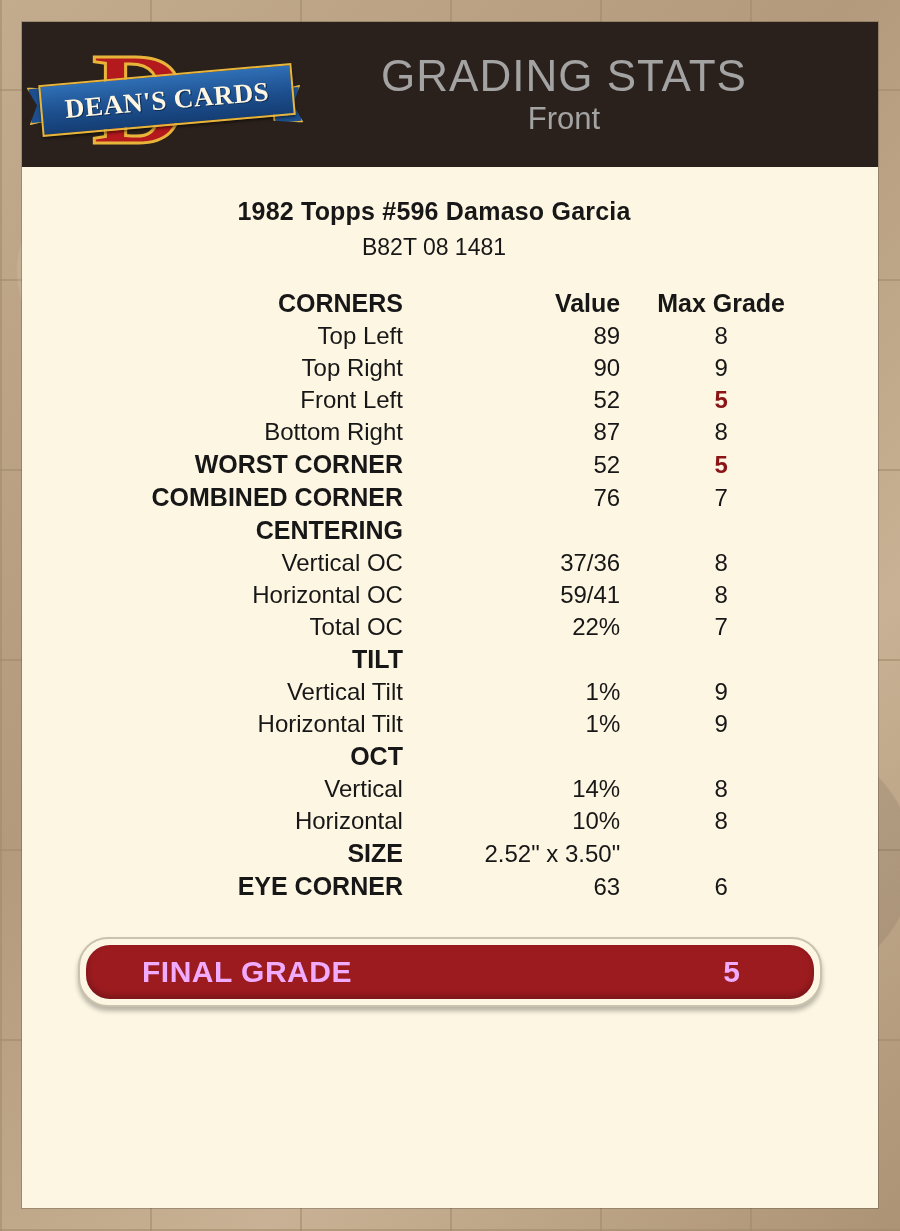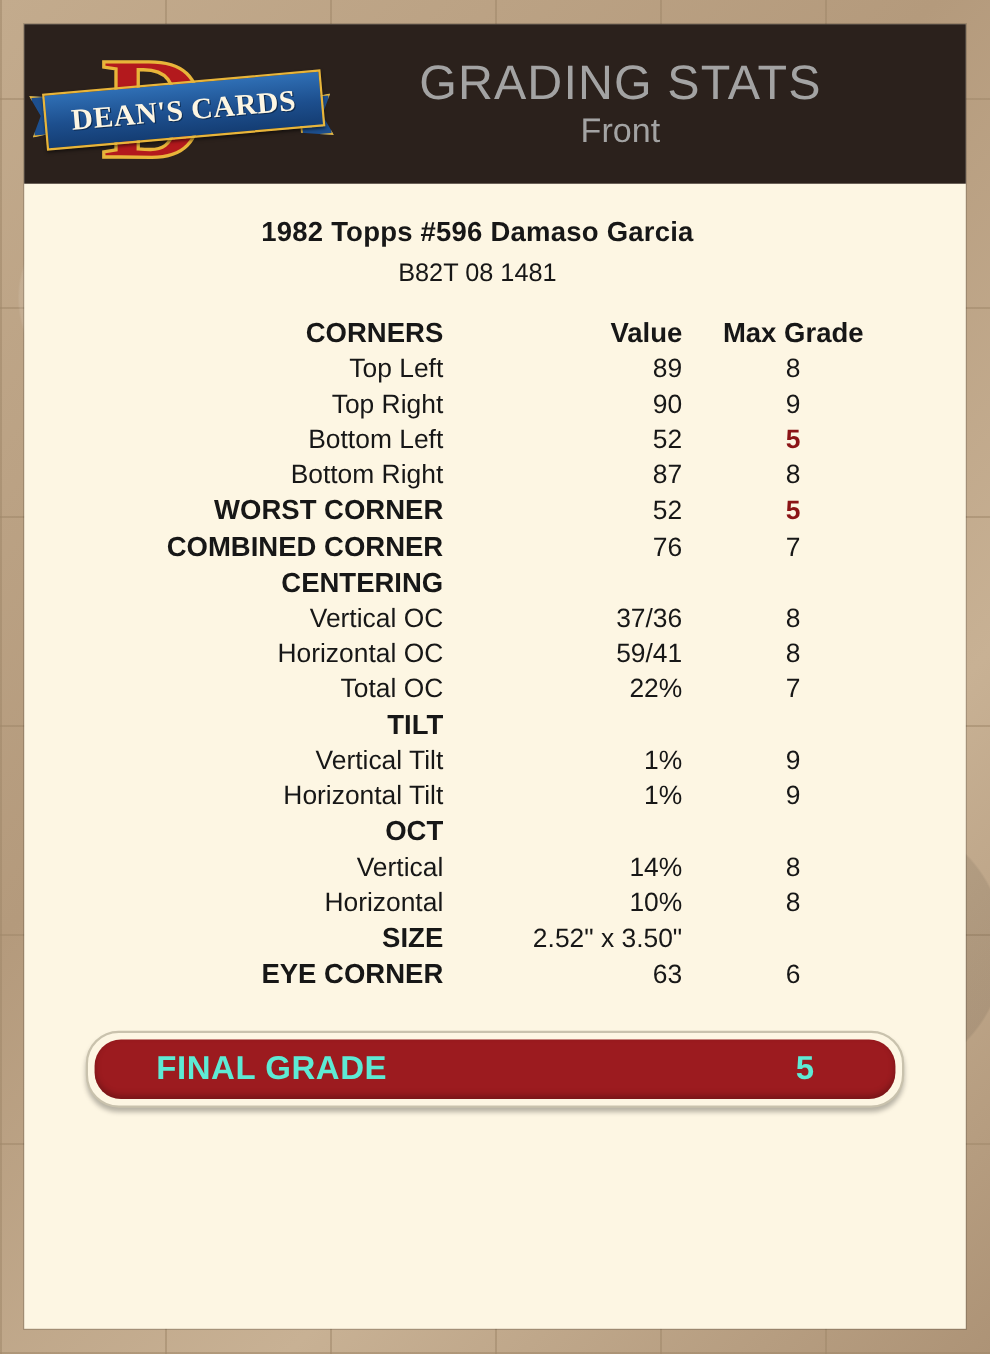--- a/index.html
+++ b/index.html
@@ -175,21 +175,21 @@
     box-shadow: 0 4px 5px rgba(0,0,0,0.28);
   }
   .final-bar {
     background: #9c1b1f;
     border-radius: 24px;
     height: 54px;
     display: flex;
     align-items: center;
     justify-content: space-between;
     padding: 0 48px 0 56px;
-    color: #5eead4;
+    color: #f0abfc;
     box-shadow: inset 0 -3px 6px rgba(0,0,0,0.25);
   }
   .final-label {
     font-size: 30px;
     font-weight: bold;
     letter-spacing: 0.5px;
   }
   .final-value {
     font-size: 30px;
     font-weight: bold;
@@ -235,21 +235,21 @@
           <td class="label indent">Top Left</td>
           <td class="value">89</td>
           <td class="grade">8</td>
         </tr>
         <tr>
           <td class="label indent">Top Right</td>
           <td class="value">90</td>
           <td class="grade">9</td>
         </tr>
         <tr>
-          <td class="label indent">Bottom Left</td>
+          <td class="label indent">Front Left</td>
           <td class="value">52</td>
           <td class="grade grade-low">5</td>
         </tr>
         <tr>
           <td class="label indent">Bottom Right</td>
           <td class="value">87</td>
           <td class="grade">8</td>
         </tr>
         <tr>
           <td class="label sec-head">WORST CORNER</td>

